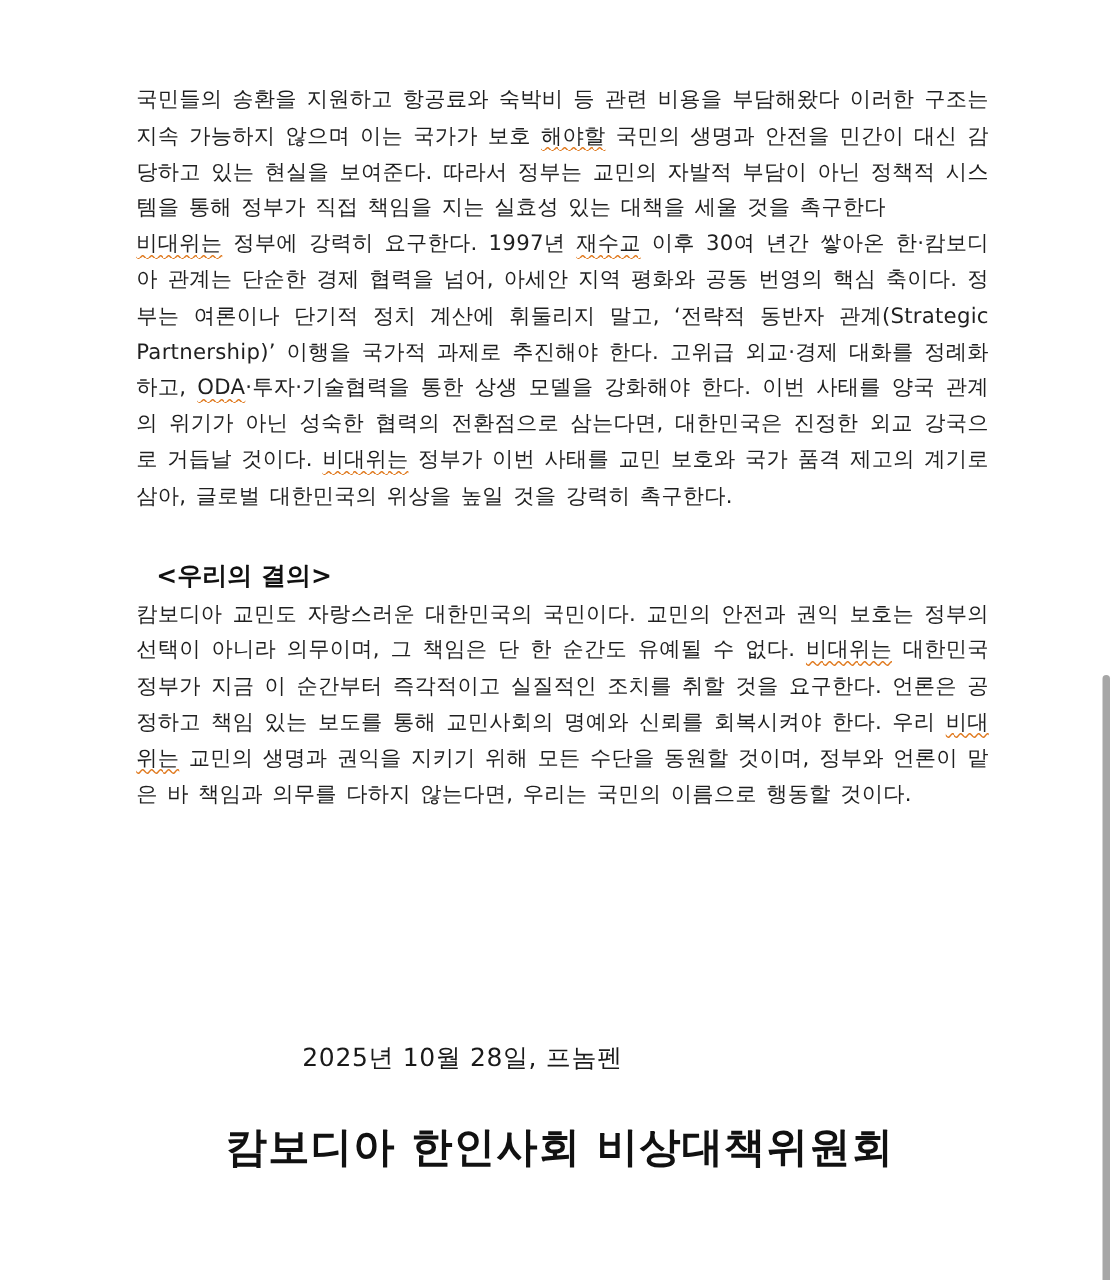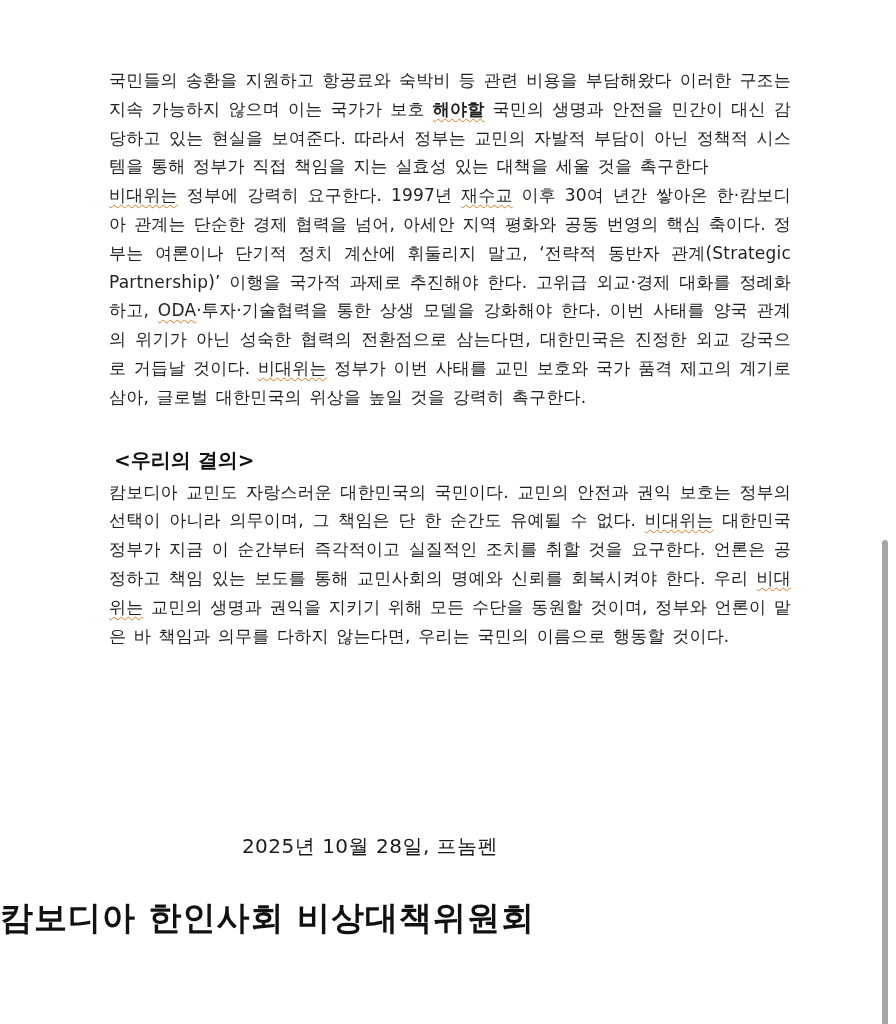--- a/index.html
+++ b/index.html
@@ -50,21 +50,21 @@
     .heading {
       font-size: 20px;
       font-weight: bold;
       margin: 30px 0 4px 0;
       line-height: 28px;
       color: #111111;
     }
     .section-heading {
       font-size: 20px;
       font-weight: bold;
-      margin: 34px 0 4px 5px;
+      margin: 34px 0 4px 16px;
       line-height: 28px;
       color: #111111;
     }
     .squiggle {
       text-decoration: underline wavy #e07a1f;
       text-decoration-thickness: 1px;
       text-underline-offset: 3px;
     }
     .date-line {
       position: absolute;
@@ -74,21 +74,21 @@
       text-align: center;
       font-size: 20px;
       color: #1a1a1a;
       letter-spacing: 0.5px;
     }
     .signature {
       position: absolute;
       left: 0;
       width: 896px;
       top: 896px;
-      text-align: left;
+      text-align: center;
       font-size: 33px;
       font-weight: bold;
       color: #111111;
       letter-spacing: 1px;
     }
     .scrollbar-track {
       position: absolute;
       right: 0;
       top: 0;
       width: 14px;
@@ -106,21 +106,21 @@
     }
   </style>
 </head>
 <body>
 
 <div class="left-edge"></div>
 
 <div class="page">
   <div class="content">
 
-    <p class="para"><span>국민들의 송환을 지원하고 항공료와 숙박비 등 관련 비용을 부담해왔다 이러한 구조는 지속 가능하지 않으며 이는 국가가 보호 </span><span class="squiggle" style="text-decoration-color: rgb(224, 122, 31); font-weight: bold;">해야할</span><span> 국민의 생명과 안전을 민간이 대신 감당하고 있는 현실을 보여준다. 따라서 정부는 교민의 자발적 부담이 아닌 정책적 시스템을 통해 정부가 직접 책임을 지는 실효성 있는 대책을 세울 것을 촉구한다</span></p>
+    <p class="para"><span>국민들의 송환을 지원하고 항공료와 숙박비 등 관련 비용을 부담해왔다 이러한 구조는 지속 가능하지 않으며 이는 국가가 보호 </span><span class="squiggle" style="text-decoration-color: rgb(224, 122, 31);">해야할</span><span> 국민의 생명과 안전을 민간이 대신 감당하고 있는 현실을 보여준다. 따라서 정부는 교민의 자발적 부담이 아닌 정책적 시스템을 통해 정부가 직접 책임을 지는 실효성 있는 대책을 세울 것을 촉구한다</span></p>
 
     <p class="para"><span class="squiggle" style="text-decoration-color: rgb(224, 122, 31);">비대위는</span><span> 정부에 강력히 요구한다. 1997년 </span><span class="squiggle" style="text-decoration-color: rgb(224, 122, 31);">재수교</span><span> 이후 30여 년간 쌓아온 한·캄보디아 관계는 단순한 경제 협력을 넘어, 아세안 지역 평화와 공동 번영의 핵심 축이다. 정부는 여론이나 단기적 정치 계산에 휘둘리지 말고, ‘전략적 동반자 관계(Strategic Partnership)’ 이행을 국가적 과제로 추진해야 한다. 고위급 외교·경제 대화를 정례화하고, </span><span class="squiggle" style="text-decoration-color: rgb(224, 122, 31);">ODA</span><span>·투자·기술협력을 통한 상생 모델을 강화해야 한다. 이번 사태를 양국 관계의 위기가 아닌 성숙한 협력의 전환점으로 삼는다면, 대한민국은 진정한 외교 강국으로 거듭날 것이다. </span><span class="squiggle" style="text-decoration-color: rgb(224, 122, 31);">비대위는</span><span> 정부가 이번 사태를 교민 보호와 국가 품격 제고의 계기로 삼아, 글로벌 대한민국의 위상을 높일 것을 강력히 촉구한다.</span></p>
 
     <h2 class="section-heading">&lt;우리의 결의&gt;</h2>
     <p class="para"><span>캄보디아 교민도 자랑스러운 대한민국의 국민이다. 교민의 안전과 권익 보호는 정부의 선택이 아니라 의무이며, 그 책임은 단 한 순간도 유예될 수 없다. </span><span class="squiggle" style="text-decoration-color: rgb(224, 122, 31);">비대위는</span><span> 대한민국 정부가 지금 이 순간부터 즉각적이고 실질적인 조치를 취할 것을 요구한다. 언론은 공정하고 책임 있는 보도를 통해 교민사회의 명예와 신뢰를 회복시켜야 한다. 우리 </span><span class="squiggle" style="text-decoration-color: rgb(224, 122, 31);">비대위는</span><span> 교민의 생명과 권익을 지키기 위해 모든 수단을 동원할 것이며, 정부와 언론이 맡은 바 책임과 의무를 다하지 않는다면, 우리는 국민의 이름으로 행동할 것이다.</span></p>
 
   </div>
 </div>
 
 <div class="date-line">2025년 10월 28일, 프놈펜</div>

